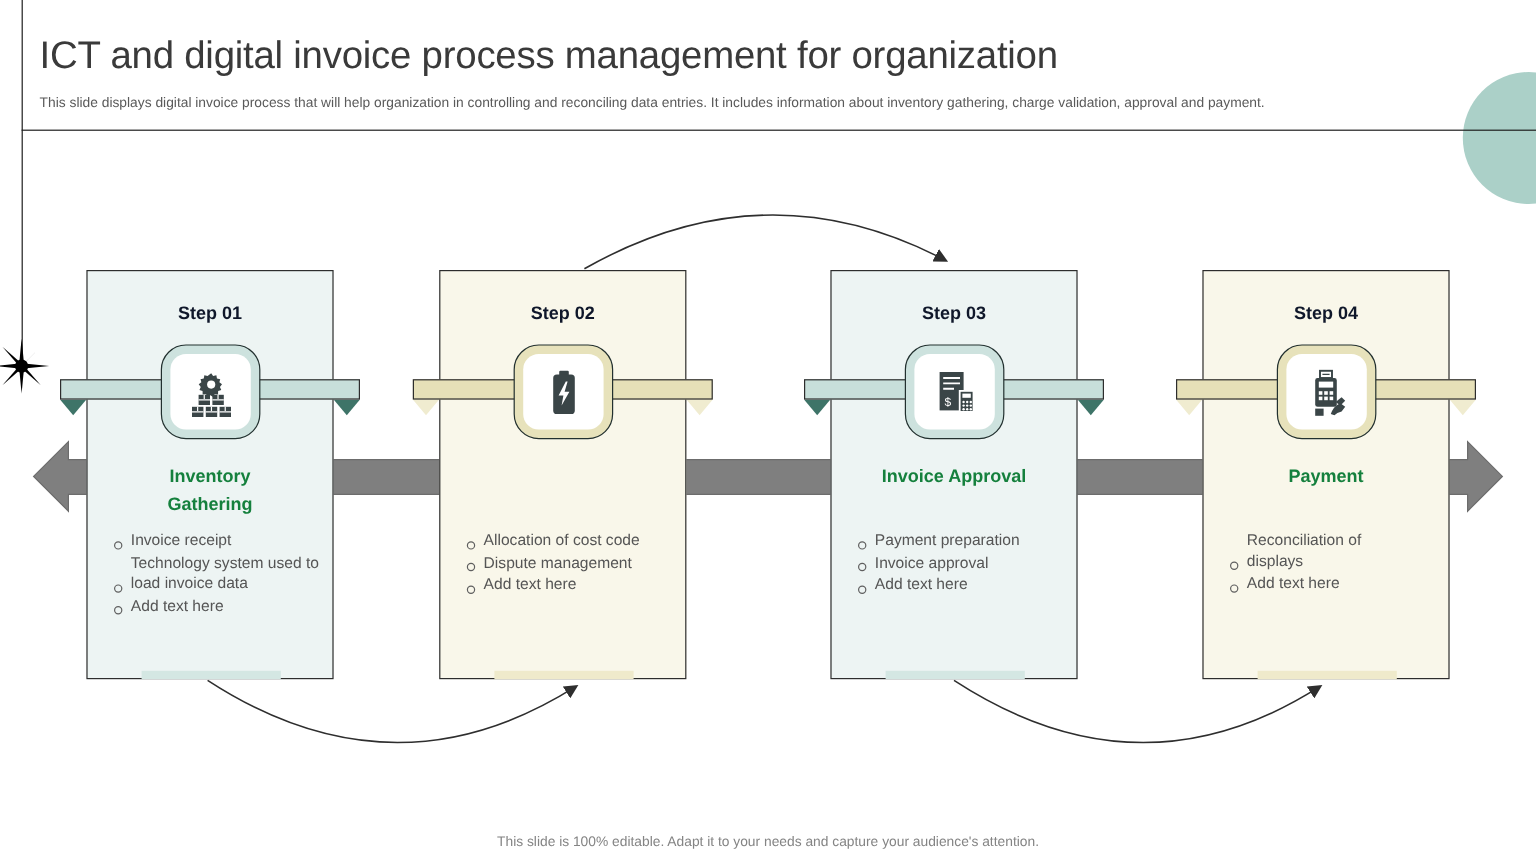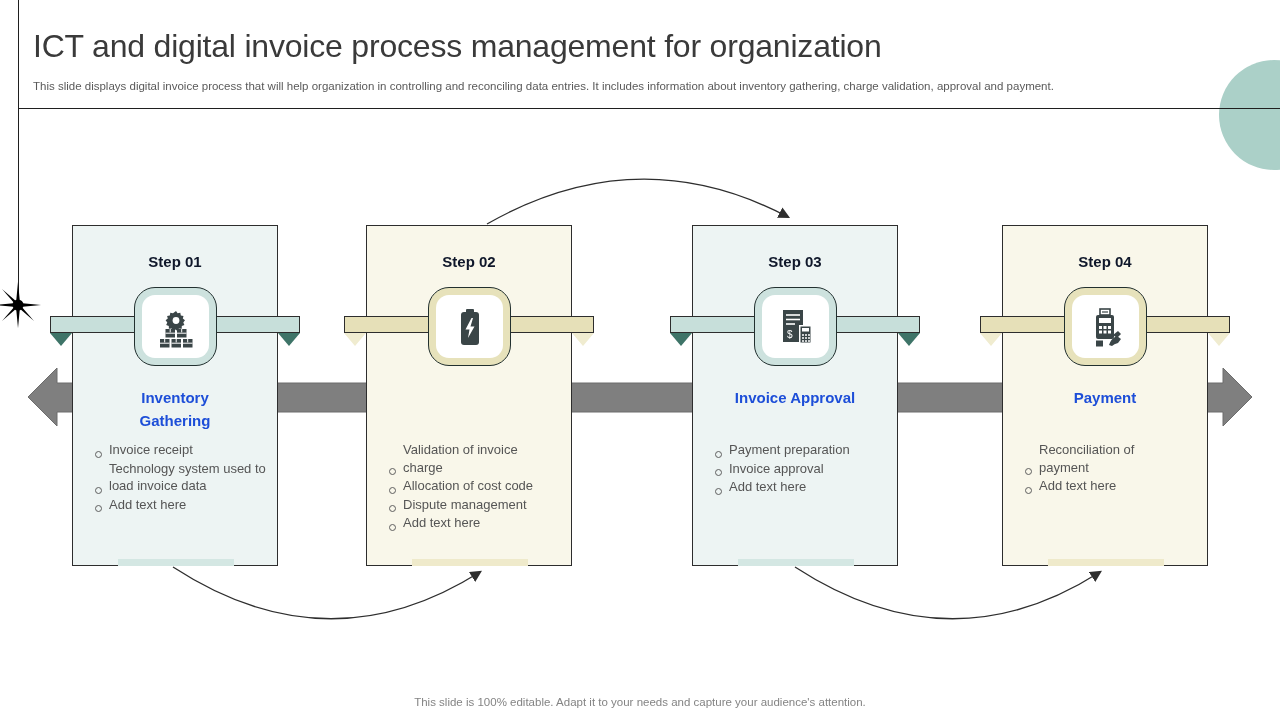--- a/index.html
+++ b/index.html
@@ -30,21 +30,21 @@
   .fold{position:absolute;top:107px;width:0;height:0;z-index:2;}
   .fold.left{left:-23px;border-left:11px solid transparent;border-right:11px solid transparent;border-top:13px solid #3e7468;}
   .fold.right{right:-23px;border-left:11px solid transparent;border-right:11px solid transparent;border-top:13px solid #3e7468;}
   .cream .fold.left,.cream .fold.right{border-top-color:#f0ecd0;}
 
   .icon-tile{position:absolute;top:61px;left:61px;width:83px;height:79px;border:1.5px solid #22302f;border-radius:21px;box-sizing:border-box;z-index:4;}
   .teal .icon-tile{background:#cde2de;}
   .cream .icon-tile{background:#e7e2bb;}
   .icon-inner{position:absolute;left:7px;top:7px;right:7px;bottom:7px;background:#ffffff;border-radius:13px;display:flex;align-items:center;justify-content:center;}
 
-  .card-title{position:absolute;top:160px;left:0;width:100%;text-align:center;font-size:15px;font-weight:bold;color:#1d4ed8;line-height:23px;}
+  .card-title{position:absolute;top:160px;left:0;width:100%;text-align:center;font-size:15px;font-weight:bold;color:#15803d;line-height:23px;}
   .card-title span{display:inline-block;max-width:130px;}
 
   .bullets{position:absolute;top:215px;left:22px;margin:0;padding:0;list-style:none;}
   .bullets li{display:flex;align-items:flex-end;margin-bottom:1px;}
   .bmark{flex:0 0 14px;width:8px;height:8px;margin-top:4px;box-sizing:border-box;}
   .bmark::before{content:"";display:block;width:7px;height:7px;border:1.2px solid #5f5f5f;border-radius:50%;box-sizing:border-box;}
   .btext{font-size:13px;color:#555555;line-height:17.5px;max-width:158px;}
 
   .bottom-tab{position:absolute;bottom:-1px;left:45px;width:116px;height:7px;z-index:3;}
   .teal .bottom-tab{background:#d4e7e3;}
@@ -157,24 +157,20 @@
     <div class="icon-tile">
       <div class="icon-inner">
         <svg class="icon-svg" viewBox="0 0 46 46">
           <rect x="19" y="5" width="8" height="4" rx="1" fill="#3a4547"></rect>
           <rect x="14" y="8" width="18" height="33" rx="3" fill="#3a4547"></rect>
           <polygon points="24.5,14 18.5,25.5 22.5,25.5 21,34 27.5,22.5 23.5,22.5 26,14" fill="#ffffff"></polygon>
         </svg>
       </div>
     </div>
     <ul class="bullets">
-      <li>
-          <span class="bmark"></span>
-          <span class="btext" style="max-width:118px">Validation of invoice charge</span>
-        </li>
       <li>
           <span class="bmark"></span>
           <span class="btext">Allocation of cost code</span>
         </li>
       <li>
           <span class="bmark"></span>
           <span class="btext">Dispute management</span>
         </li>
       <li>
           <span class="bmark"></span>
@@ -257,21 +253,21 @@
           <rect x="13" y="36.5" width="7" height="6" fill="#3a4547"></rect>
           <path d="M26 41 q2-6 6-8 l2-1 4 3 -3 4 q-4 1-6 3z" fill="#3a4547"></path>
           <path d="M30 31 l5-4 3 3 -4 4z" fill="#3a4547"></path>
         </svg>
       </div>
     </div>
     <div class="card-title"><span>Payment</span></div>
     <ul class="bullets">
       <li>
           <span class="bmark"></span>
-          <span class="btext" style="max-width:130px">Reconciliation of payment</span>
+          <span class="btext" style="max-width:130px">Reconciliation of displays</span>
         </li>
       <li>
           <span class="bmark"></span>
           <span class="btext">Add text here</span>
         </li>
     </ul>
     <div class="bottom-tab"></div>
   </div>
 
   <div class="footer">This slide is 100% editable. Adapt it to your needs and capture your audience's attention.</div>

